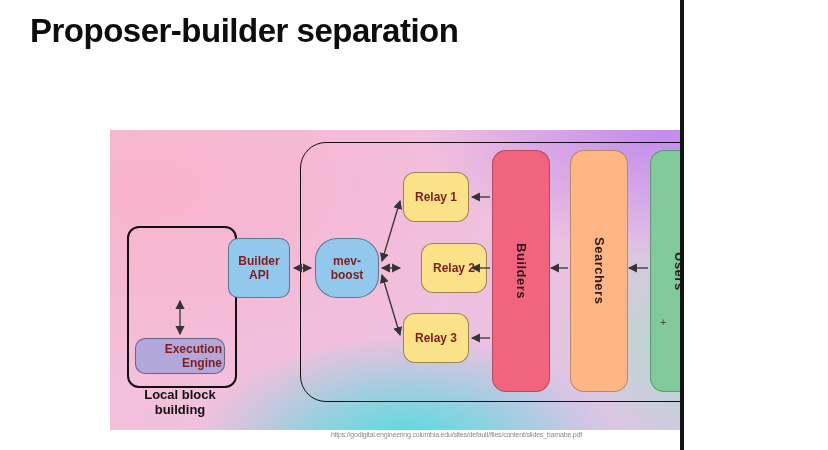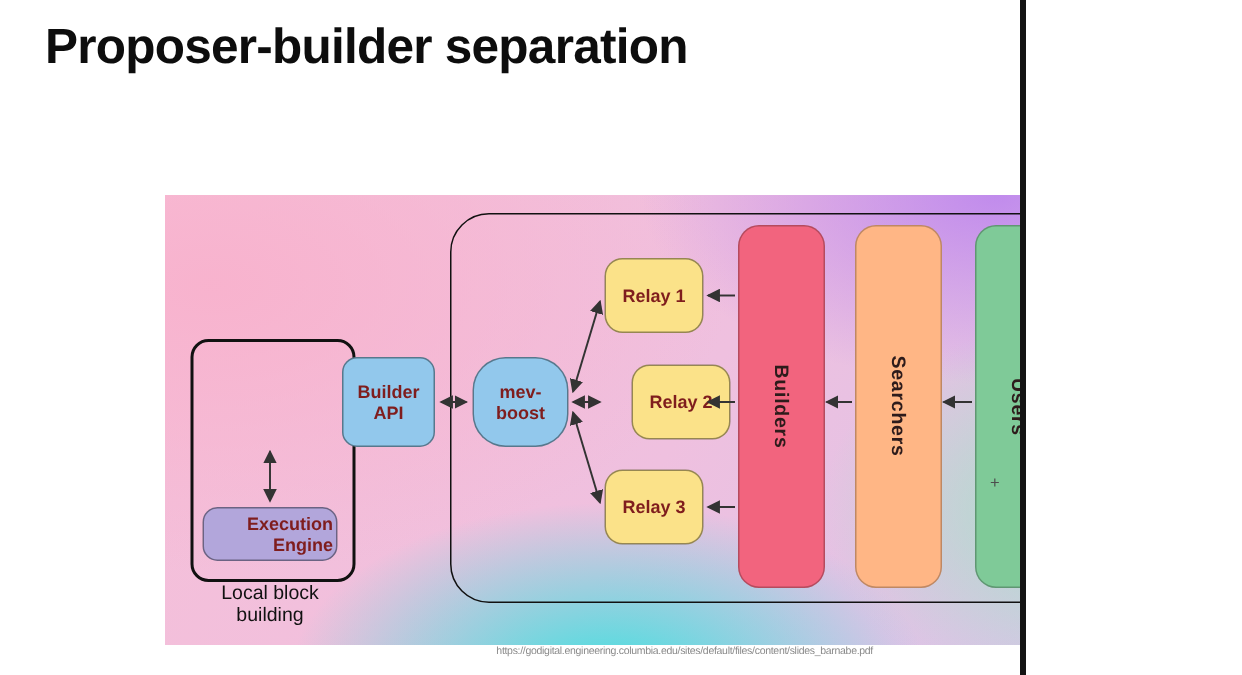--- a/index.html
+++ b/index.html
@@ -51,21 +51,21 @@
     line-height: 1.2; padding: 2px; box-sizing: border-box;
   }
   .pillar {
     position: absolute; top: 20px; width: 56px; height: 240px;
     display: flex; align-items: center; justify-content: center;
     border-radius: 14px; border: 1px solid rgba(0,0,0,0.25);
     font-weight: bold; font-size: 13px; color: #2d1b1b;
     writing-mode: vertical-rl; letter-spacing: 0.5px;
   }
   .connectors { position: absolute; left: 0; top: 0; width: 616px; height: 300px; pointer-events: none; }
-  .group-label { position: absolute; font-weight: normal; font-size: 13px; color: #111; line-height: 1.15; }
+  .group-label { position: absolute; font-weight: bold; font-size: 13px; color: #111; line-height: 1.15; }
   .local-label { left: 25px; top: 258px; width: 90px; text-align: center; }
   .external-label { left: 400px; top: 272px; width: 200px; text-align: right; }
   .cursor {
     position: absolute; left: 550px; top: 186px; font-size: 11px; color: #4d4d4d;
   }
   .source-url {
     position: absolute; right: 102px; top: 431px;
     font-size: 7px; color: #8a8a8a; letter-spacing: -0.2px;
   }
 </style>

